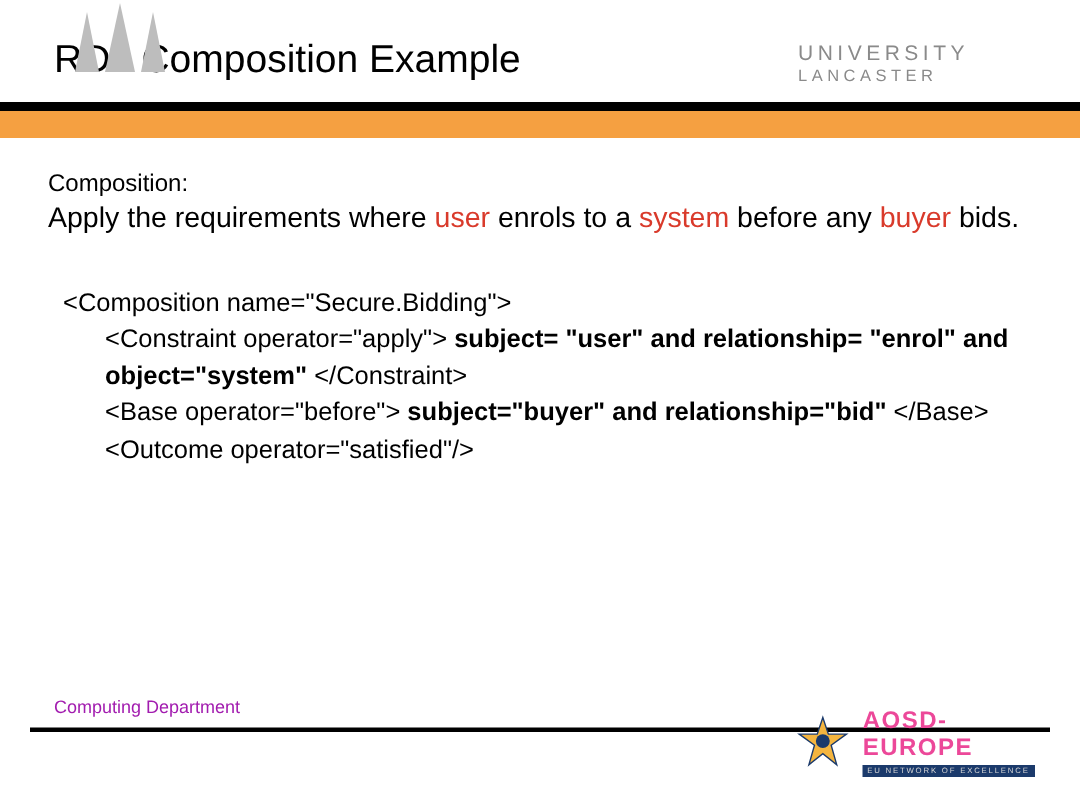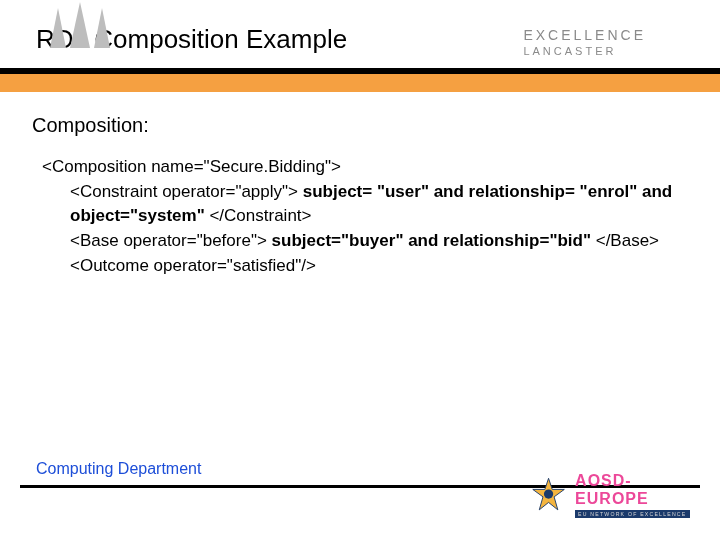--- a/index.html
+++ b/index.html
@@ -59,42 +59,41 @@
     width: 720px;
     height: 18px;
     background: #f5a041;
   }
   .content {
     padding: 18px 32px 0 32px;
     font-size: 19px;
     color: #000;
   }
   .subheading {
-    font-size: 20px;
-    margin-bottom: 18px;
+    font-size: 16px;
   }
   .sentence {
     line-height: 1.45;
     margin-bottom: 30px;
   }
   .hl { color: #d93a2b; }
   .code-block {
     font-size: 17px;
     line-height: 1.45;
     padding-left: 10px;
   }
   .indent { padding-left: 28px; }
   .b { font-weight: 700; }
   .footer-dept {
     position: absolute;
     bottom: 62px;
     left: 36px;
     font-family: Verdana, Geneva, sans-serif;
-    font-size: 16px;
-    color: #1d4ed8;
+    font-size: 12px;
+    color: #a21caf;
   }
   .footer-rule {
     position: absolute;
     bottom: 52px;
     left: 20px;
     width: 680px;
     height: 3px;
     background: #000;
   }
   .footer-logo {
@@ -128,40 +127,43 @@
     white-space: nowrap;
   }
 </style>
 </head>
 <body>
 
 <div class="header-area">
   <div class="title">RDL Composition Example</div>
 
   <div class="lanc-text">
-    <div>EXCELLENCE</div>
+    <div>UNIVERSITY</div>
     <div class="line2">LANCASTER</div>
   </div>
   <div class="lanc-mark">
     <svg viewBox="0 0 90 48">
       <g fill="#bdbdbd">
         <path d="M10 48 L18 8 L26 48 Z"></path>
         <path d="M30 48 L40 2 L50 48 Z"></path>
         <path d="M54 48 L62 8 L70 48 Z"></path>
       </g>
     </svg>
   </div>
 
   <div class="bar-black"></div>
   <div class="bar-orange"></div>
 </div>
 
 <div class="content">
   <div class="subheading">Composition:</div>
 
+  <div class="sentence">
+    <span>Apply the requirements where </span><span class="hl">user</span><span> enrols to a </span><span class="hl">system</span><span> before any </span><span class="hl">buyer</span><span> bids.</span>
+  </div>
 
   <div class="code-block">
     <div>&lt;Composition name="Secure.Bidding"&gt;</div>
     <div class="indent">
       <span>&lt;Constraint operator="apply"&gt; </span><span class="b">subject= "user" and relationship= "enrol" and object="system"</span><span> &lt;/Constraint&gt;</span>
     </div>
     <div class="indent">
       <span>&lt;Base operator="before"&gt; </span><span class="b">subject="buyer" and relationship="bid"</span><span> &lt;/Base&gt;</span>
     </div>
     <div class="indent">&lt;Outcome operator="satisfied"/&gt;</div>

